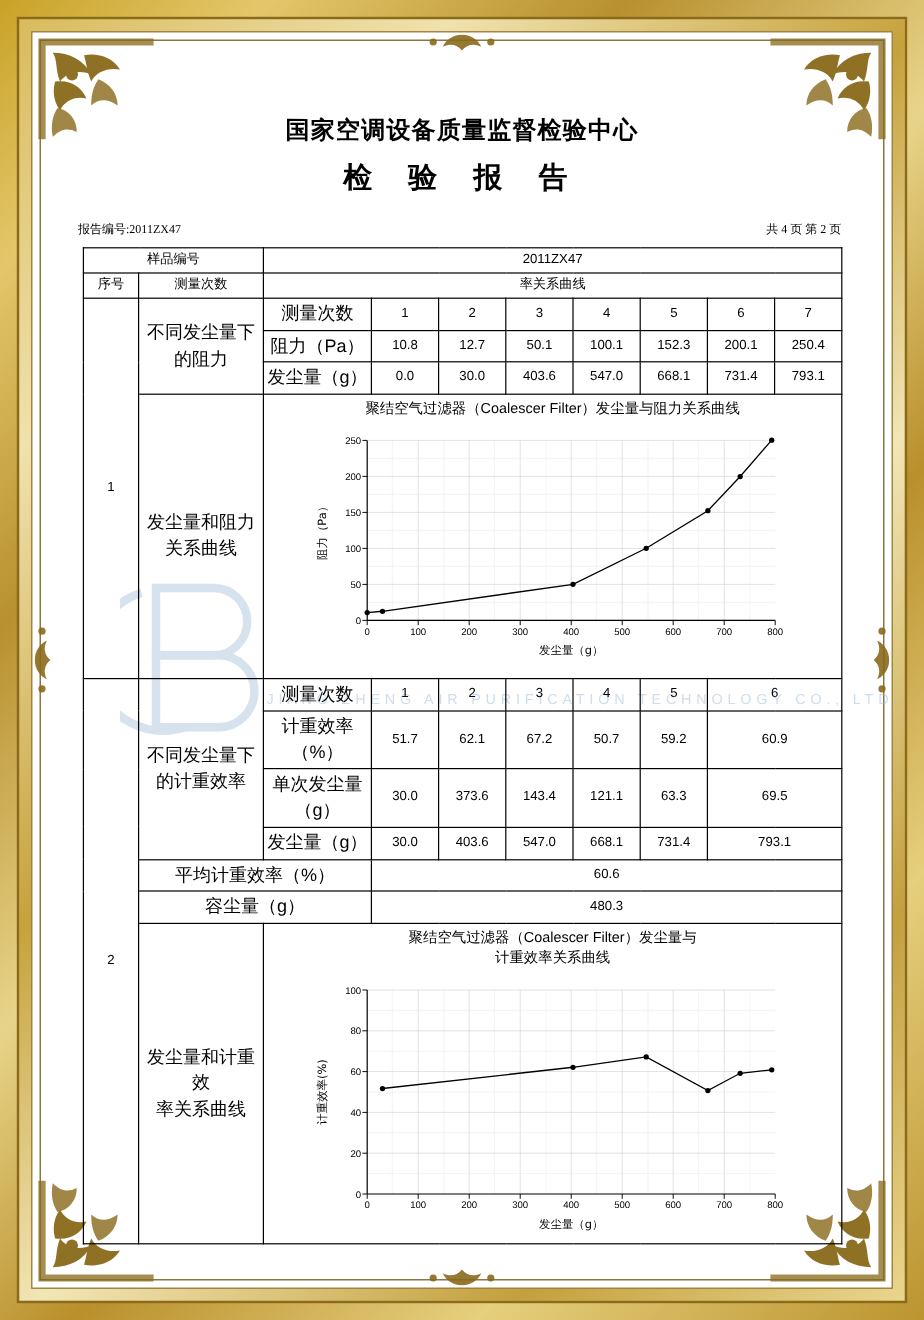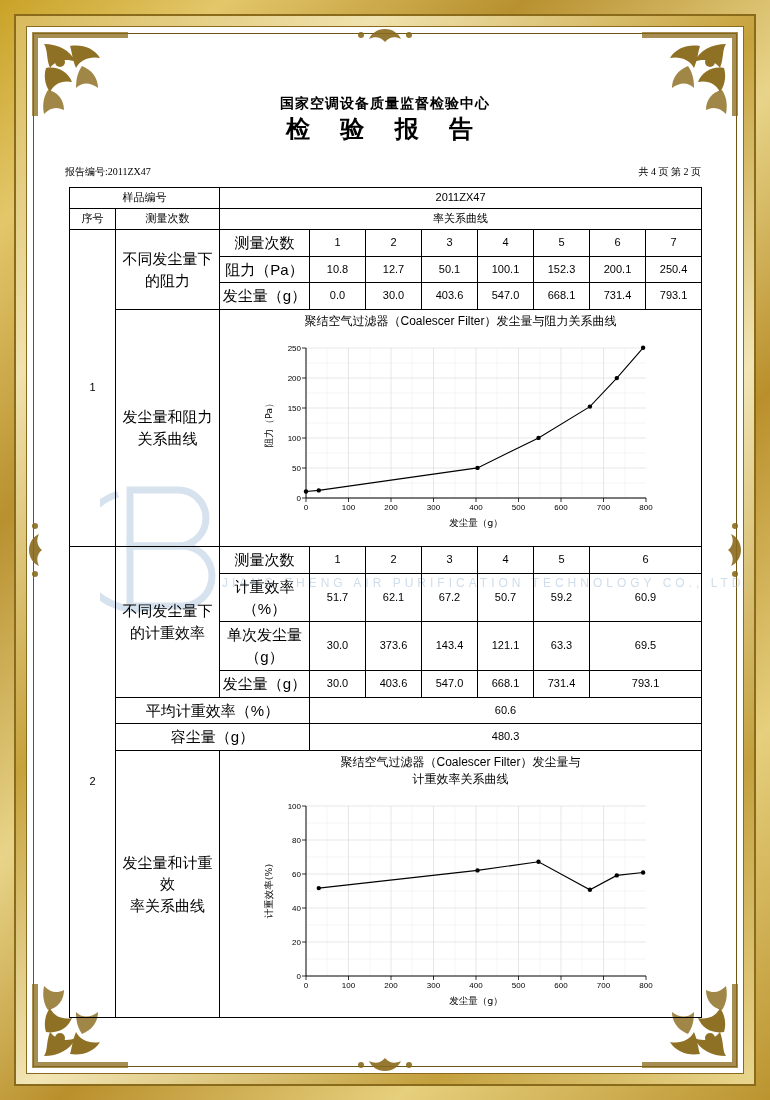--- a/index.html
+++ b/index.html
@@ -67,27 +67,27 @@
   .wm-logo{
     position:absolute;left:100px;top:0px;width:150px;height:150px;opacity:.42;
   }
 
   
   .doc{
     position:absolute;left:33px;top:33px;width:704px;height:1034px;
     z-index:8;
   }
   .title-cn{
-    text-align:center;font-size:14px;font-weight:bold;color:#000;
+    text-align:center;font-size:20px;font-weight:bold;color:#000;
     margin-top:62px;letter-spacing:1px;
     font-family:"DejaVu Sans","Liberation Sans",sans-serif;
   }
   .title-main{
     text-align:center;font-size:24px;font-weight:bold;color:#000;
-    letter-spacing:11px;
+    margin-top:10px;letter-spacing:11px;
     font-family:"DejaVu Sans","Liberation Sans",sans-serif;
   }
   .meta-row{
     position:relative;margin:20px 36px 6px 32px;height:16px;font-size:10px;color:#000;font-family:Liberation Serif, serif;
   }
   .meta-left{position:absolute;left:0;top:0;}
   .meta-right{position:absolute;right:0;top:0;}
 
   table.main{
     border-collapse:collapse;

